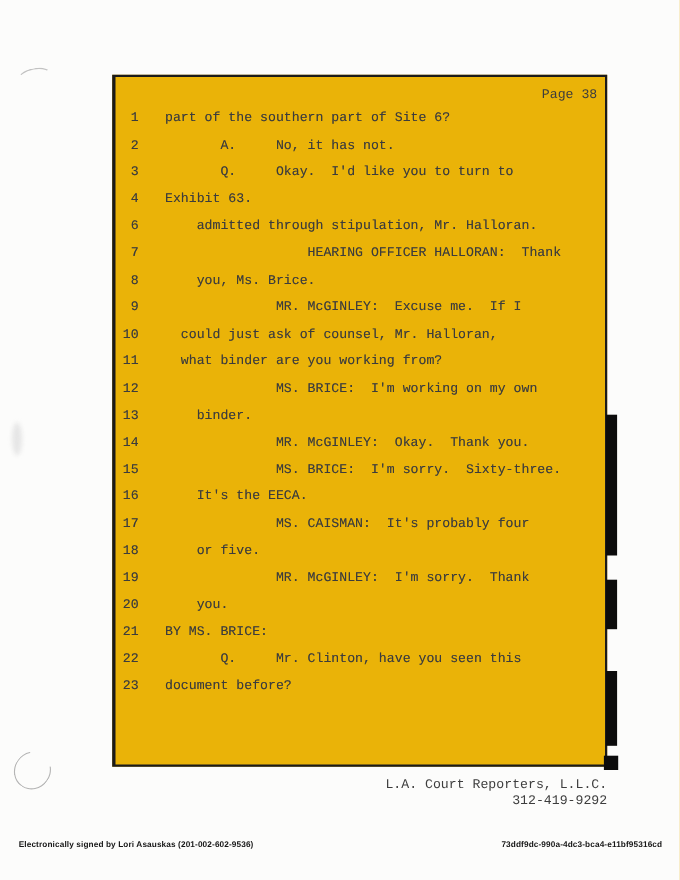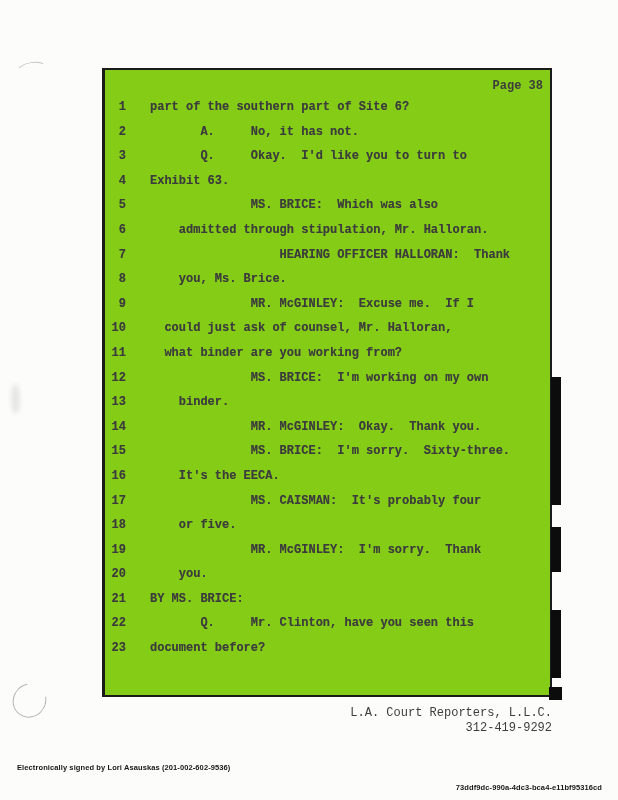--- a/index.html
+++ b/index.html
@@ -11,22 +11,21 @@
     overflow:hidden;
   }
   .date-header{
     position:absolute;top:46px;left:102px;width:450px;
     text-align:center;font-size:12.5px;color:#3d3d3d;letter-spacing:.3px;margin-top:25px;
   }
   .transcript-box{
     position:absolute;left:102px;top:68px;width:450px;height:629px;
     box-sizing:border-box;
     border:2px solid #1b1b1b;border-left-width:3px;
-    background:#84cc16;
-    font-weight:bold;
+    background:#eab308;
   }
   .page-label{
     position:absolute;top:9px;right:7px;
     font-size:12px;color:#3d3d3d;
   }
   .lines{position:absolute;left:0;top:25px;right:0;}
   .tl{height:24.6px;line-height:24.6px;white-space:pre;font-size:12px;color:#3c3c3c;text-shadow:0 0 .4px rgba(70,70,70,.55);}
   .num{display:inline-block;width:21px;text-align:right;}
   .txt{display:inline-block;margin-left:24px;}
   .footer{
@@ -34,21 +33,21 @@
     text-align:right;font-size:12px;line-height:15px;color:#3d3d3d;
   }
   .sig-line{
     position:absolute;left:17px;top:763px;
     font-family:"Liberation Sans",sans-serif;
     font-size:7.5px;font-weight:bold;color:#161616;letter-spacing:.1px;
   }
   .doc-id{
     position:absolute;right:16px;top:763px;
     font-family:"Liberation Sans",sans-serif;
-    font-size:7.5px;font-weight:bold;color:#161616;letter-spacing:.1px;margin-top:20px;
+    font-size:7.5px;font-weight:bold;color:#161616;letter-spacing:.1px;
   }
   
   .scan-bar{position:absolute;background:#0c0c0c;}
   .bar-a{left:551px;top:377px;width:10px;height:128px;}
   .bar-b{left:551px;top:527px;width:10px;height:45px;}
   .bar-c{left:551px;top:610px;width:10px;height:68px;}
   .bar-d{left:549px;top:687px;width:13px;height:13px;}
   .arc-top{
     position:absolute;left:16px;top:62px;width:30px;height:16px;
     border:1.6px solid transparent;border-top-color:#c2c2c2;
@@ -69,21 +68,20 @@
 
 <div class="date-header">May 23, 2016</div>
 
 <div class="transcript-box">
   <div class="page-label">Page 38</div>
   <div class="lines">
       <div class="tl"><span class="num">1</span><span class="txt">part of the southern part of Site 6?</span></div>
       <div class="tl"><span class="num">2</span><span class="txt">       A.     No, it has not.</span></div>
       <div class="tl"><span class="num">3</span><span class="txt">       Q.     Okay.  I'd like you to turn to</span></div>
       <div class="tl"><span class="num">4</span><span class="txt">Exhibit 63.</span></div>
-      <div class="tl"><span class="num">5</span><span class="txt">              MS. BRICE:  Which was also</span></div>
       <div class="tl"><span class="num">6</span><span class="txt">    admitted through stipulation, Mr. Halloran.</span></div>
       <div class="tl"><span class="num">7</span><span class="txt">                  HEARING OFFICER HALLORAN:  Thank</span></div>
       <div class="tl"><span class="num">8</span><span class="txt">    you, Ms. Brice.</span></div>
       <div class="tl"><span class="num">9</span><span class="txt">              MR. McGINLEY:  Excuse me.  If I</span></div>
       <div class="tl"><span class="num">10</span><span class="txt">  could just ask of counsel, Mr. Halloran,</span></div>
       <div class="tl"><span class="num">11</span><span class="txt">  what binder are you working from?</span></div>
       <div class="tl"><span class="num">12</span><span class="txt">              MS. BRICE:  I'm working on my own</span></div>
       <div class="tl"><span class="num">13</span><span class="txt">    binder.</span></div>
       <div class="tl"><span class="num">14</span><span class="txt">              MR. McGINLEY:  Okay.  Thank you.</span></div>
       <div class="tl"><span class="num">15</span><span class="txt">              MS. BRICE:  I'm sorry.  Sixty-three.</span></div>

